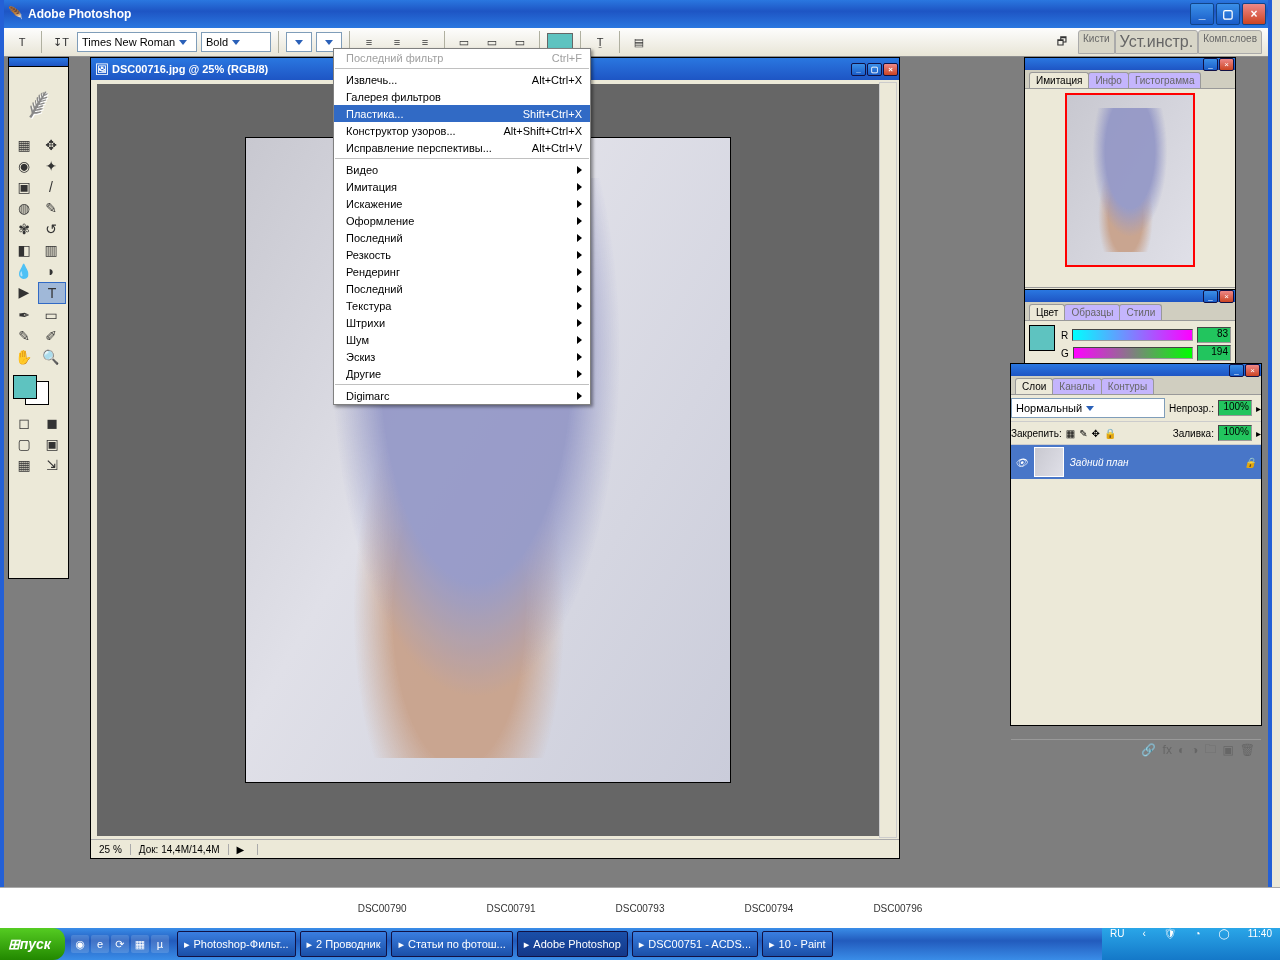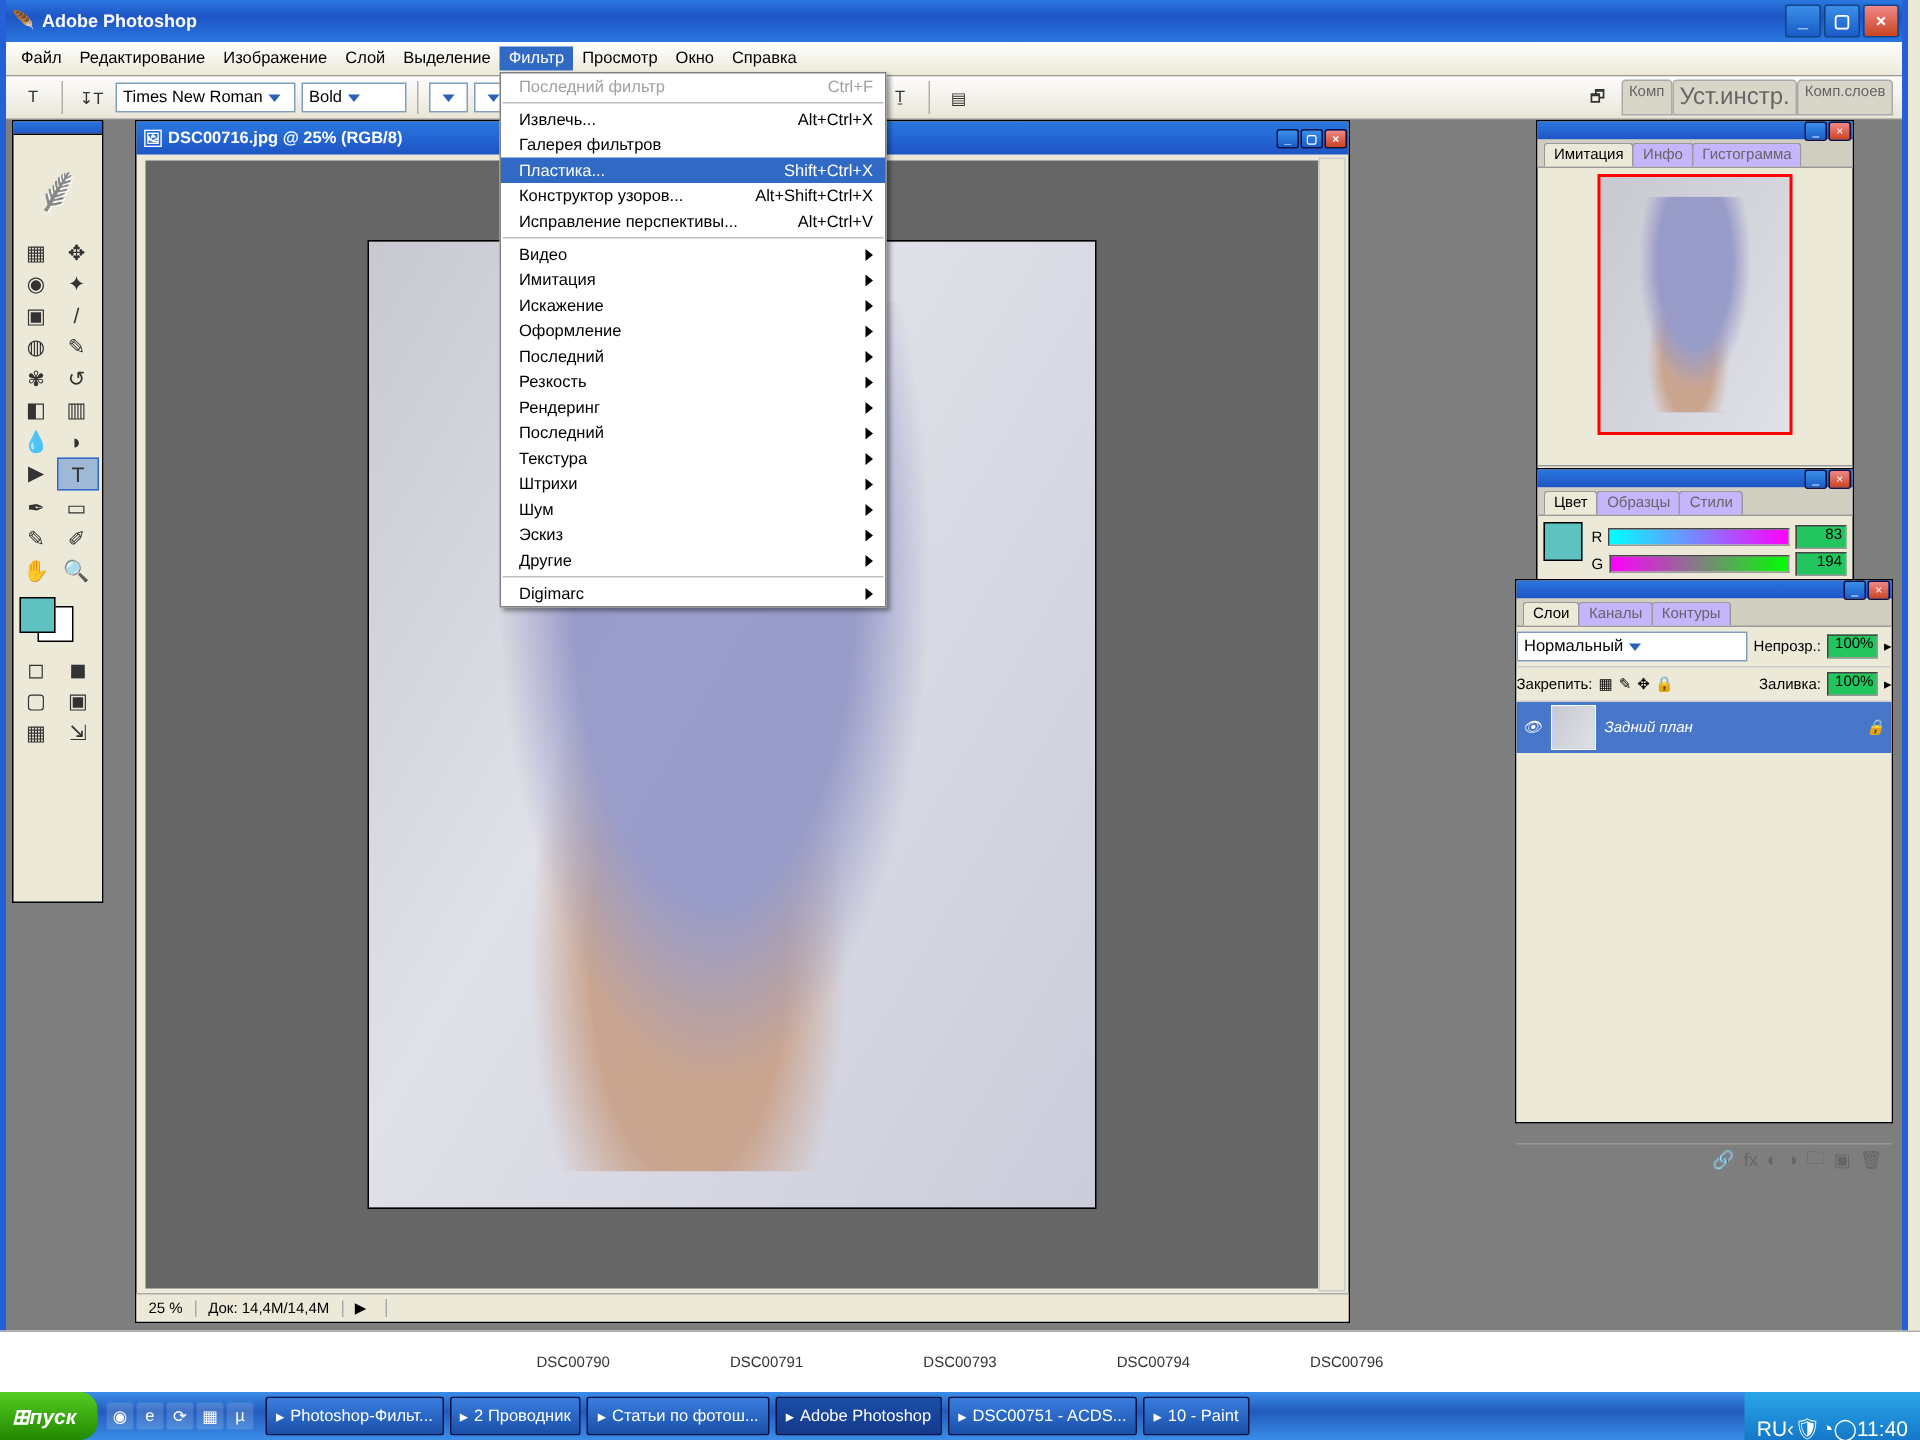--- a/index.html
+++ b/index.html
@@ -59,51 +59,40 @@
 .valbox{width:28px;height:14px;border:1px inset #999;background:#22c55e;text-align:right;padding:0 2px}
 .layers-body{height:330px;background:#ece9d8}
 .layer-ctrl{display:flex;align-items:center;gap:4px;padding:3px 0;font-size:10px;border-bottom:1px solid #ccc}
 .layer-row{height:34px;background:#4876c8;color:#fff;display:flex;align-items:center;gap:6px;padding:0 4px;font-style:italic;font-size:10px}
 .layer-thumb{width:28px;height:28px;background:linear-gradient(120deg,#c8c8d0,#e0e0e8);border:1px solid #fff}
 .layer-icons{height:20px;border-top:1px solid #999;display:flex;align-items:center;justify-content:flex-end;gap:6px;padding:0 6px;font-size:12px;color:#666}
 .taskbar{position:absolute;left:0;bottom:0;width:1280px;height:32px;background:linear-gradient(#3a8de8,#225bbd 40%,#3a8de8);display:flex;align-items:center;color:#fff;font-size:11px}
 .startbtn{height:32px;background:linear-gradient(#5c2,#280);padding:0 14px 0 8px;display:flex;align-items:center;font-weight:bold;font-style:italic;border-radius:0 12px 12px 0;font-size:14px}
 .taskitem{height:24px;background:linear-gradient(#3a7ee0,#1a4fa8);border:1px solid #114;border-radius:2px;margin:0 2px;padding:0 6px;display:flex;align-items:center;gap:4px;max-width:150px;overflow:hidden;white-space:nowrap}
 .taskitem.active{background:linear-gradient(#1a4fa8,#14388a)}
-.tray{margin-left:auto;height:32px;background:linear-gradient(#2aa6e8,#1478c8);display:flex;align-items:flex-end;gap:0;padding:0 8px;font-size:14px}
+.tray{margin-left:auto;height:32px;background:linear-gradient(#2aa6e8,#1478c8);display:flex;align-items:flex-start;gap:18px;padding:0 8px;font-size:10px}
 .thumb-strip{position:absolute;left:0;bottom:32px;width:1280px;height:40px;background:#fff;border-top:1px solid #aaa;display:flex;align-items:center;justify-content:center;gap:80px;font-size:10px;color:#333}
 .small-ctrl{width:13px;height:11px;background:linear-gradient(#3a8fe8,#1a5cc8);border:1px solid #114;border-radius:2px;display:flex;align-items:center;justify-content:center;color:#fff;font-size:8px;margin-right:1px}
 .small-ctrl.close{background:linear-gradient(#e88,#c42)}
 .ql{display:flex;gap:2px;padding:0 6px}
 .ql span{width:18px;height:18px;background:rgba(255,255,255,.15);border-radius:2px;display:flex;align-items:center;justify-content:center;font-size:11px}
 </style>
 </head>
 <body>
 
 <div class="win-frame">
   <div class="titlebar">
     <span class="icon">🪶</span>
     <span>Adobe Photoshop</span>
     <span class="spacer"></span>
     <div class="winbtn">_</div>
     <div class="winbtn">▢</div>
     <div class="winbtn close">×</div>
   </div>
 
-  <div class="menubar" id="menubar">
-      <span>Файл</span>
-      <span>Редактирование</span>
-      <span>Изображение</span>
-      <span>Слой</span>
-      <span>Выделение</span>
-      <span class="open">Фильтр</span>
-      <span>Просмотр</span>
-      <span>Окно</span>
-      <span>Справка</span>
-    </div>
 
   <div class="optionbar">
     <div class="optbtn">T</div>
     <div class="divider"></div>
     <div class="optbtn">↧T</div>
     <div class="select" style="width:110px">Times New Roman</div>
     <div class="select" style="width:60px">Bold</div>
     <div class="divider"></div>
     <div class="select" style="width:16px"></div>
     <div class="select" style="width:16px"></div>
@@ -117,21 +106,21 @@
     <div class="optbtn">▭</div>
     <div class="divider"></div>
     <div style="width: 24px; height: 16px; border: 1px solid rgb(102, 102, 102); background: rgb(94, 195, 192);"></div>
     <div class="divider"></div>
     <div class="optbtn">Ṯ</div>
     <div class="divider"></div>
     <div class="optbtn">▤</div>
     <span style="flex:1"></span>
     <div class="optbtn">🗗</div>
     <div id="preset-tabs" style="display:flex">
-        <span style="padding: 2px 4px; background: rgb(216, 214, 200); border: 1px solid rgb(170, 170, 170); font-size: 10px; color: rgb(102, 102, 102); border-radius: 3px 3px 0px 0px;">Комп</span>
+        <span style="padding: 2px 4px; background: rgb(216, 214, 200); border: 1px solid rgb(170, 170, 170); font-size: 10px; color: rgb(102, 102, 102); border-radius: 3px 3px 0px 0px;">Кисти</span>
         <span style="padding: 2px 4px; background: rgb(216, 214, 200); border: 1px solid rgb(170, 170, 170); font-size: 16px; color: rgb(102, 102, 102); border-radius: 3px 3px 0px 0px;">Уст.инстр.</span>
         <span style="padding: 2px 4px; background: rgb(216, 214, 200); border: 1px solid rgb(170, 170, 170); font-size: 10px; color: rgb(102, 102, 102); border-radius: 3px 3px 0px 0px;">Комп.слоев</span>
       </div>
   </div>
 
   <div class="workspace">
 
     <div class="toolbox">
       <div class="tb-header"></div>
       <div class="tb-feather">⸙</div>

